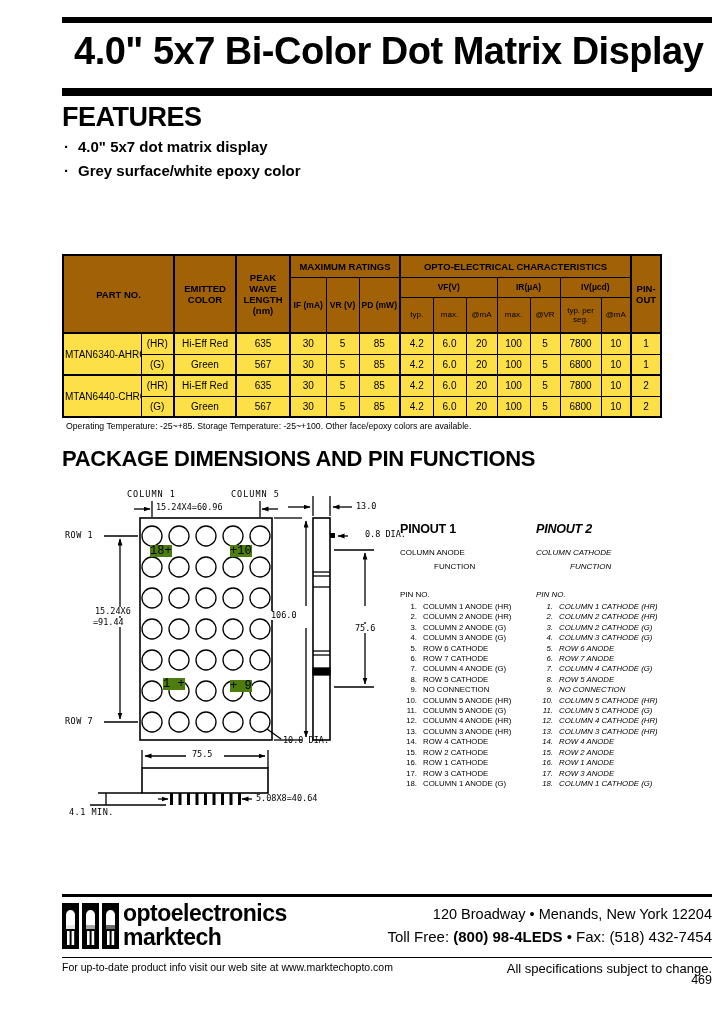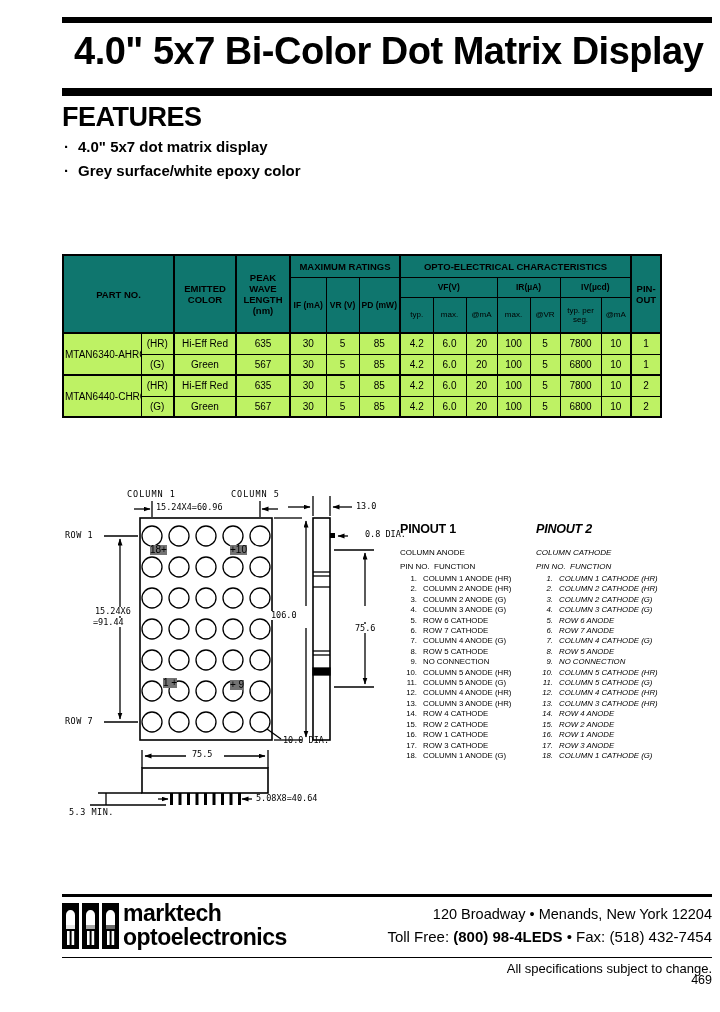--- a/index.html
+++ b/index.html
@@ -11,44 +11,44 @@
   .feat-list{position:absolute;left:64px;top:138px;}
   .feat-item{display:flex;align-items:baseline;height:24px;font-size:15px;font-weight:bold;}
   .feat-bullet{width:14px;font-size:15px;}
   .opto-h{position:absolute;left:62px;top:220px;font-size:22px;font-weight:bold;letter-spacing:-0.3px;white-space:nowrap;}
   .pkg-h{position:absolute;left:62px;top:446px;font-size:22px;font-weight:bold;letter-spacing:-0.3px;white-space:nowrap;}
 
   
   .spec-table{position:absolute;left:62px;top:254px;border-collapse:collapse;table-layout:fixed;
               width:598px;border:2px solid #000;}
   .spec-table th,.spec-table td{border:1px solid #000;text-align:center;vertical-align:middle;padding:0 1px;overflow:hidden;}
-  .spec-table th{background:#0f766e;}
+  .spec-table th{background:#a16207;}
   .gh{font-size:9.5px;font-weight:bold;}
   .sh{font-size:8.5px;font-weight:bold;}
   .xh{font-size:8px;font-weight:normal;}
-  .spec-table td{font-size:10px;background:#bef264;}
+  .spec-table td{font-size:10px;background:#fde047;}
   .partcell{font-size:9px;white-space:nowrap;}
   .bl2{border-left:2px solid #000 !important;}
   .bt2{border-top:2px solid #000 !important;}
   .tr-h1{height:22px;}.tr-h2{height:20px;}.tr-h3{height:36px;}.tr-b{height:21px;}
   .tbl-note{position:absolute;left:66px;top:421px;font-size:8.7px;}
 
   
   .diagram{position:absolute;left:62px;top:488px;width:650px;height:368px;}
   .dwg{position:absolute;left:0;top:0;}
   .dim-label{position:absolute;font-family:"DejaVu Sans Mono",monospace;font-size:8.5px;line-height:1.1;
              white-space:nowrap;background:#fff;padding:0 1px;}
   .dim-label.nobg{background:transparent;}
-  .matrix-pin{position:absolute;font-family:Liberation Sans, sans-serif;font-size:10px;background:#737373;line-height:1;}
+  .matrix-pin{position:absolute;font-family:Liberation Mono, monospace;font-size:12px;background:#4d7c0f;line-height:1;}
 
   .pinout{position:absolute;top:34px;width:150px;}
   .pinout-title{font-size:12.5px;font-weight:bold;letter-spacing:-0.2px;}
   .pinout-sub{font-size:8px;margin-top:12px;}
   .pinout-cols{font-size:8px;margin-top:5px;display:flex;}
-  .pinout-cols .c1{width:34px;}
+  .pinout-cols .c1{width:34px;margin-top:28px;}
   .pinout-list{margin:3px 0 0 0;padding:0;list-style:none;}
   .pin-row{display:flex;font-size:7.8px;line-height:10.4px;}
   .pin-num{width:17px;text-align:right;margin-right:6px;flex:none;}
   .pkg-notes{position:absolute;left:62px;top:856px;font-size:8.7px;line-height:11px;}
 
   
   .ft-rule{position:absolute;left:62px;top:894px;width:650px;height:3px;background:#000;}
   .ft-rule2{position:absolute;left:62px;top:957px;width:650px;height:1px;background:#000;}
   .logo{position:absolute;left:62px;top:903px;display:flex;}
   .led-icon{width:17px;height:46px;margin-right:3px;}
@@ -188,21 +188,23 @@
       <td>6.0</td>
       <td>20</td>
       <td>100</td>
       <td>5</td>
       <td>6800</td>
       <td>10</td>
       <td class="bl2">2</td>
     </tr>
   </tbody>
     </table>
-
+  <div class="tbl-note">Operating Temperature: -25~+85. Storage Temperature: -25~+100. Other face/epoxy colors are available.</div>
+
+  <div class="pkg-h">PACKAGE DIMENSIONS AND PIN FUNCTIONS</div>
 
   <div class="diagram">
     <svg class="dwg" width="340" height="368" viewBox="0 0 340 368">
       <defs>
         <marker id="ar" markerWidth="8" markerHeight="8" refX="6.5" refY="2.5" orient="auto" markerUnits="userSpaceOnUse">
           <path d="M0,0 L7,2.5 L0,5 z" fill="#000"></path>
         </marker>
       </defs>
       <g stroke="#000" fill="none" stroke-width="1.3">
 
@@ -320,21 +322,21 @@
     <div class="dim-label" style="left:30px;top:130px;">=91.44</div>
     <div class="matrix-pin" style="left:88px;top:57px;">18+</div>
     <div class="matrix-pin" style="left:168px;top:57px;">+10</div>
     <div class="matrix-pin" style="left:101px;top:190px;">1 +</div>
     <div class="matrix-pin" style="left:168px;top:192px;">+ 9</div>
     <div class="dim-label" style="left:208px;top:123px;">106.0</div>
     <div class="dim-label nobg" style="left:302px;top:42px;">0.8 DIA.</div>
     <div class="dim-label" style="left:292px;top:121px;margin-top:15px;">75.6</div>
     <div class="dim-label nobg" style="left:220px;top:248px;">10.0 DIA.</div>
     <div class="dim-label" style="left:129px;top:262px;">75.5</div>
-    <div class="dim-label nobg" style="left:6px;top:320px;letter-spacing:0.5px;">5.3 MIN.</div>
+    <div class="dim-label nobg" style="left:6px;top:320px;letter-spacing:0.5px;">4.1 MIN.</div>
     <div class="dim-label nobg" style="left:193px;top:306px;">5.08X8=40.64</div>
 
     <div class="pinout" style="left:338px;">
       <div class="pinout-title">PINOUT 1</div>
       <div class="pinout-sub">COLUMN ANODE</div>
       <div class="pinout-cols">
         <span class="c1">PIN NO.</span>
         <span>FUNCTION</span>
       </div>
       <ol class="pinout-list">
@@ -523,22 +525,23 @@
     </svg>
     <svg class="led-icon" viewBox="0 0 17 46">
       <rect x="0" y="0" width="17" height="46" fill="#000"></rect>
       <path d="M4,12 a4.5,5 0 0 1 9,0 v14 h-9 z" fill="#fff"></path>
       <rect x="4" y="22" width="9" height="4" fill="#6a6a6a"></rect>
       <rect x="5" y="28" width="2.6" height="14" fill="#fff"></rect>
       <rect x="9.6" y="28" width="2.6" height="14" fill="#fff"></rect>
     </svg>
   </div>
   <div class="brand">
+    <div>optoelectronics</div>
     <div>marktech</div>
-    <div>optoelectronics</div>
   </div>
   <div class="addr">120 Broadway • Menands, New York 12204</div>
   <div class="phone"><span>Toll Free: </span><b>(800) 98-4LEDS</b><span> • Fax: (518) 432-7454</span></div>
   <div class="ft-rule2"></div>
+  <div class="webnote">For up-to-date product info visit our web site at www.marktechopto.com</div>
   <div class="specnote">All specifications subject to change.</div>
   <div class="pagenum">469</div>
 
 </div>
 
 </body></html>

